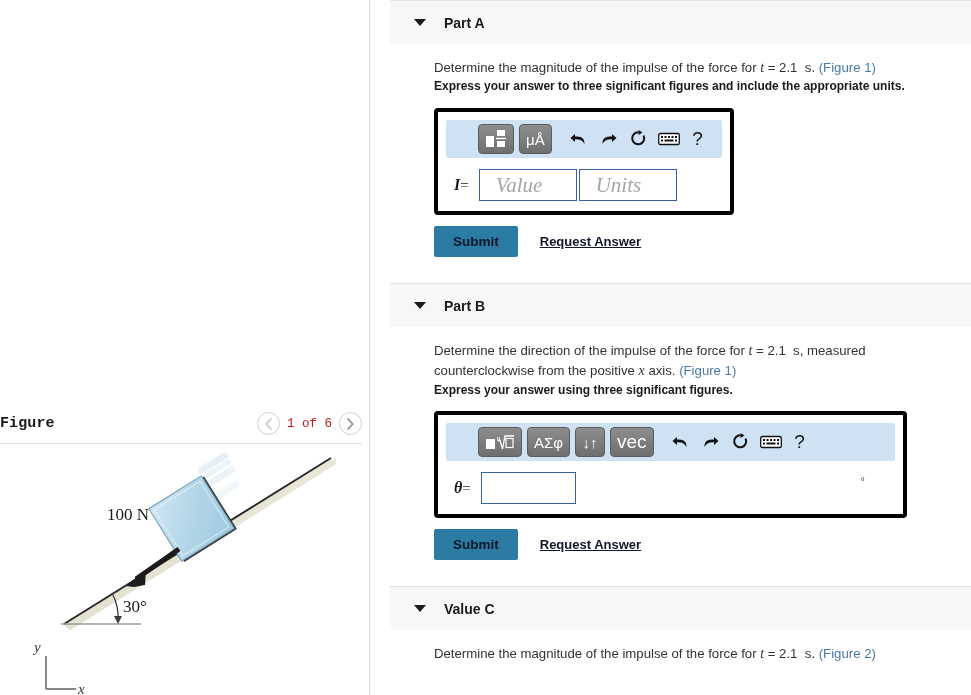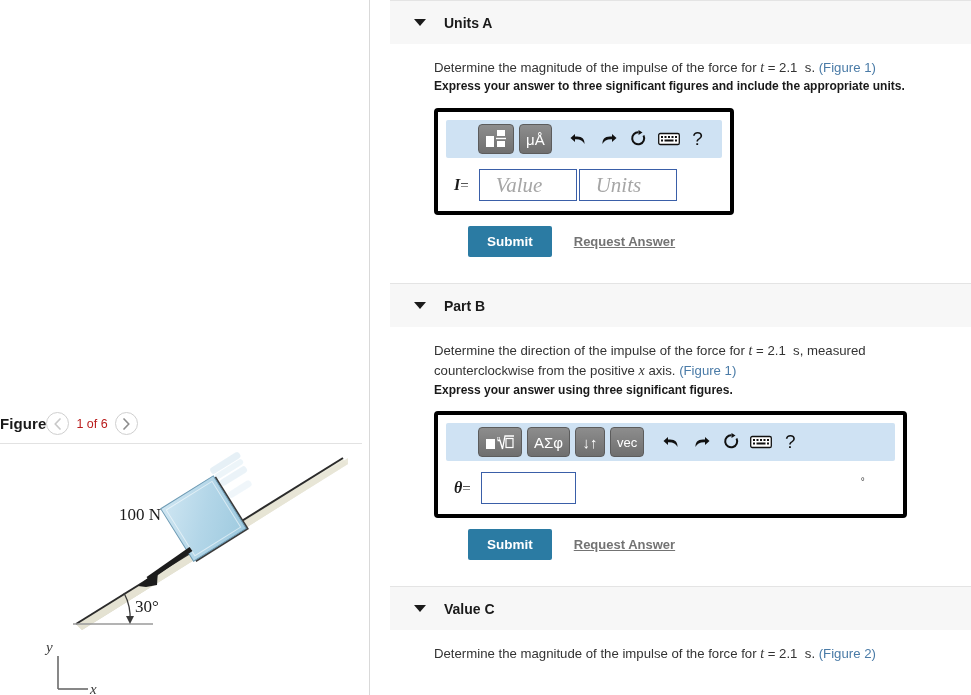--- a/index.html
+++ b/index.html
@@ -18,41 +18,41 @@
     width: 370px; height: 695px;
     background: #fff;
   }
   .figure-divider {
     position: absolute; left: 369px; top: 0;
     width: 1px; height: 695px; background: #d9d9d9;
   }
   .figure-header {
     position: absolute; left: 0; top: 404px;
     width: 362px; height: 39px;
-    display: flex; align-items: center; 
+    display: flex; align-items: center; justify-content: space-between; font-family: Liberation Mono, monospace;
   }
   .figure-title {
     font-size: 15px; font-weight: bold; color: #1a1a1a;
     letter-spacing: .1px;
   }
   .figure-nav { display: flex; align-items: center; gap: 7px; }
   .nav-circle {
     width: 23px; height: 23px; border-radius: 50%;
     border: 1px solid #cfcfcf; display: flex;
     align-items: center; justify-content: center;
     background: #fff;
   }
   .nav-circle svg { display: block; }
   .nav-count { font-size: 12.5px; color: #b91c1c; }
   .figure-rule {
     position: absolute; left: 0; top: 443px;
     width: 362px; height: 1px; background: #e2e2e2;
   }
   .figure-canvas {
-    position: absolute; left: 16px; top: 444px;
+    position: absolute; left: 4px; top: 444px;
     width: 362px; height: 251px;
   }
 
   
   .content {
     position: absolute; left: 370px; top: 0;
     width: 601px; height: 695px;
     overflow: hidden;
   }
   .part-header {
@@ -105,21 +105,21 @@
     height: 30px; min-width: 30px;
     margin-right: 5px;
     border-radius: 4px;
     background: linear-gradient(#8d8d8d, #6f6f6f);
     border: 1px solid #5c5c5c;
     color: #fff;
     display: flex; align-items: center; justify-content: center;
     padding: 0 6px;
     font-size: 15px;
   }
-  .tb-btn.vec { font-size: 13px; }
+  .tb-btn.vec { font-size: 19px; }
   .tb-icon {
     width: 30px; height: 28px;
     display: flex; align-items: center; justify-content: center;
     color: #111;
   }
   .tb-icon.first { margin-left: 7px; }
   .tb-help {
     font-size: 19px; font-weight: normal; color: #111;
     display: flex; align-items: center; justify-content: center;
     width: 28px; height: 28px;
@@ -145,31 +145,30 @@
   .ans-input.value { width: 98px; }
   .ans-input.units { width: 98px; margin-left: 2px; }
   .ans-input.theta { width: 95px; }
   .deg-unit {
     font-size: 10px; color: #444; margin-left: 285px; align-self: flex-start;
     margin-top: 4px;
   }
 
   .actions { margin-top: 11px; display: flex; align-items: center; }
   .submit-btn {
-    background: #2b7ba3; color: #ffffff;
+    background: #2b7ba3; color: #0f172a;
     font-size: 13.5px; font-weight: bold;
     border: none; border-radius: 2px;
     padding: 8px 19px;
     cursor: pointer;
-    margin-left: 34px;
   }
   .req-link {
     margin-left: 22px;
     font-size: 13px; font-weight: bold;
-    color: #737373; text-decoration: underline;
+    color: #0f172a; text-decoration: underline;
     cursor: pointer;
   }
   .part-gap { height: 26px; }
 </style>
 </head>
 <body>
 
 <div id="root">
 
   <div class="figure-panel">
@@ -244,21 +243,21 @@
         </g>
       </svg>
     </div>
   </div>
   <div class="figure-divider"></div>
 
   <div class="content">
 
     <div class="part-header">
       <div class="part-caret"></div>
-      <div class="part-label">Units A</div>
+      <div class="part-label">Part A</div>
     </div>
     <div class="part-body">
       <div class="q-text">
         <span>Determine the magnitude of the impulse of the force for </span><span class="mv">t</span><span> = 2.1</span>&nbsp;&nbsp;<span>s</span><span>. </span><span class="q-link">(Figure 1)</span>
       </div>
       <div class="q-instruct">Express your answer to three significant figures and include the appropriate units.</div>
 
       <div class="answer-box">
         <div class="mq-toolbar">
           <div class="tb-btn" style="margin-left:26px;">

